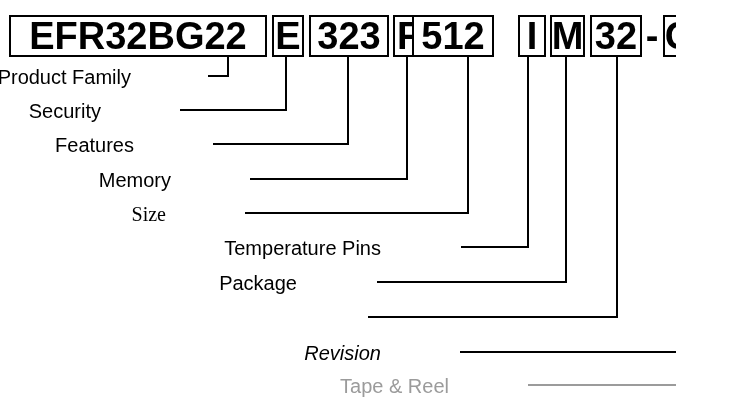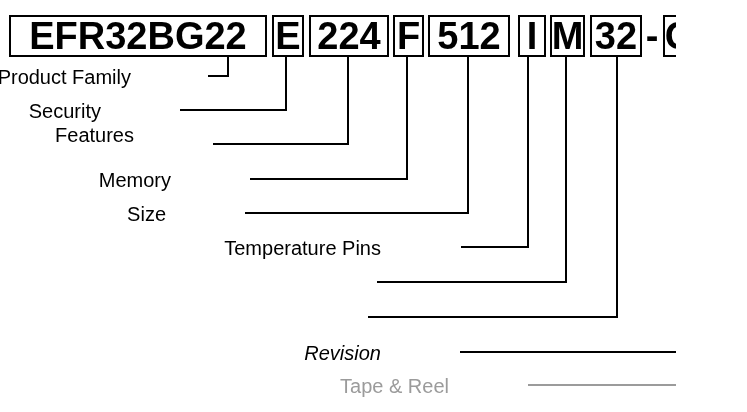--- a/index.html
+++ b/index.html
@@ -59,43 +59,44 @@
   }
   .lbl.muted { color: #9b9b9b; }
 </style>
 </head>
 <body>
 
 <div id="canvas">
 
   <div class="box" style="left:9px;   width:258px;">EFR32BG22</div>
   <div class="box" style="left:272px; width:32px;">E</div>
-  <div class="box" style="left:309px; width:80px;">224</div>
+  <div class="box" style="left:309px; width:80px;">323</div>
   <div class="box" style="left:393px; width:31px;">F</div>
-  <div class="box" style="left:428px; width:82px;">512</div>
+  <div class="box" style="left:412px; width:82px;">512</div>
   <div class="box" style="left:518px; width:28px;">I</div>
   <div class="box" style="left:550px; width:35px;">M</div>
   <div class="box" style="left:590px; width:52px;text-align:right;">32</div>
   <div class="sep" style="left:641px; width:22px;">-</div>
   <div class="box" style="left:663px; width:31px;">C</div>
   <div class="box muted" style="left:702px; width:30px;">R</div>
 
   <div class="conn" style="left:208px; width:21px;  height:20px;"></div>
   <div class="conn" style="left:180px; width:107px; height:54px;"></div>
   <div class="conn" style="left:213px; width:136px; height:88px;"></div>
   <div class="conn" style="left:250px; width:158px; height:123px;"></div>
   <div class="conn" style="left:245px; width:224px; height:157px;"></div>
   <div class="conn" style="left:461px; width:68px;  height:191px;"></div>
   <div class="conn" style="left:377px; width:190px; height:226px;"></div>
   <div class="conn" style="left:368px; width:250px; height:261px;"></div>
   <div class="conn" style="left:460px; width:218px; height:296px;"></div>
   <div class="conn muted" style="left:528px; width:188px; height:329px;"></div>
 
   <div class="lbl" style="right:545px; top:62px;">Product Family</div>
   <div class="lbl" style="right:575px; top:96px;">Security</div>
-  <div class="lbl" style="right:542px; top:120px;">Features</div>
+  <div class="lbl" style="right:542px; top:130px;">Features</div>
   <div class="lbl" style="right:505px; top:165px;">Memory</div>
-  <div class="lbl" style="right:510px; top:199px;">Size</div>
+  <div class="lbl" style="right:510px; top:199px;font-family:Liberation Serif, serif;">Size</div>
   <div class="lbl" style="right:295px; top:233px;">Temperature Pins</div>
+  <div class="lbl" style="right:379px; top:268px;">Package</div>
   <div class="lbl" style="right:295px; top:338px;font-style:italic;">Revision</div>
   <div class="lbl muted" style="right:227px; top:371px;">Tape &amp; Reel</div>
 
 </div>
 
 </body></html>

